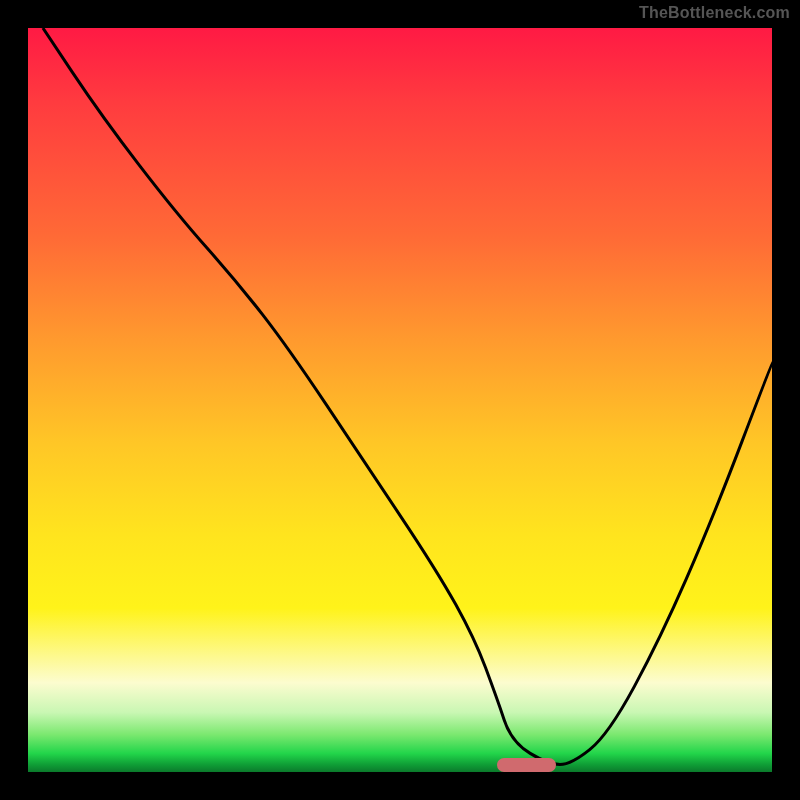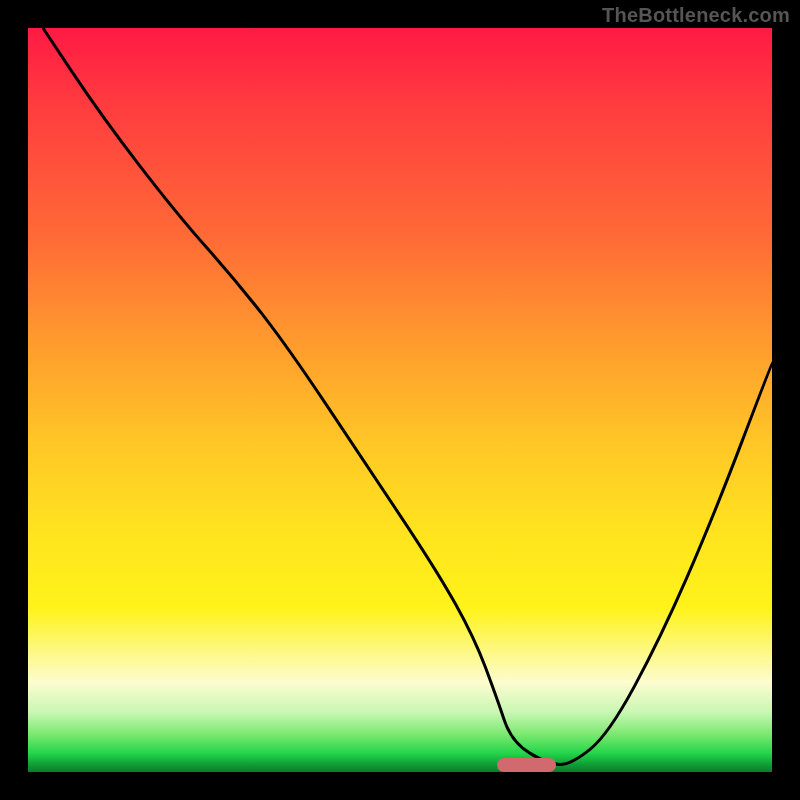--- a/index.html
+++ b/index.html
@@ -15,21 +15,21 @@
     position: relative;
     width: 800px;
     height: 800px;
     background: #000;
   }
   .watermark {
     position: absolute;
     top: 4px;
     right: 10px;
     color: #555;
-    font-size: 20px;
+    font-size: 16px;
     font-weight: 600;
     letter-spacing: 0.2px;
     user-select: none;
   }
   .plot {
     position: absolute;
     
     left: 28px;
     top: 28px;
     width: 744px;

